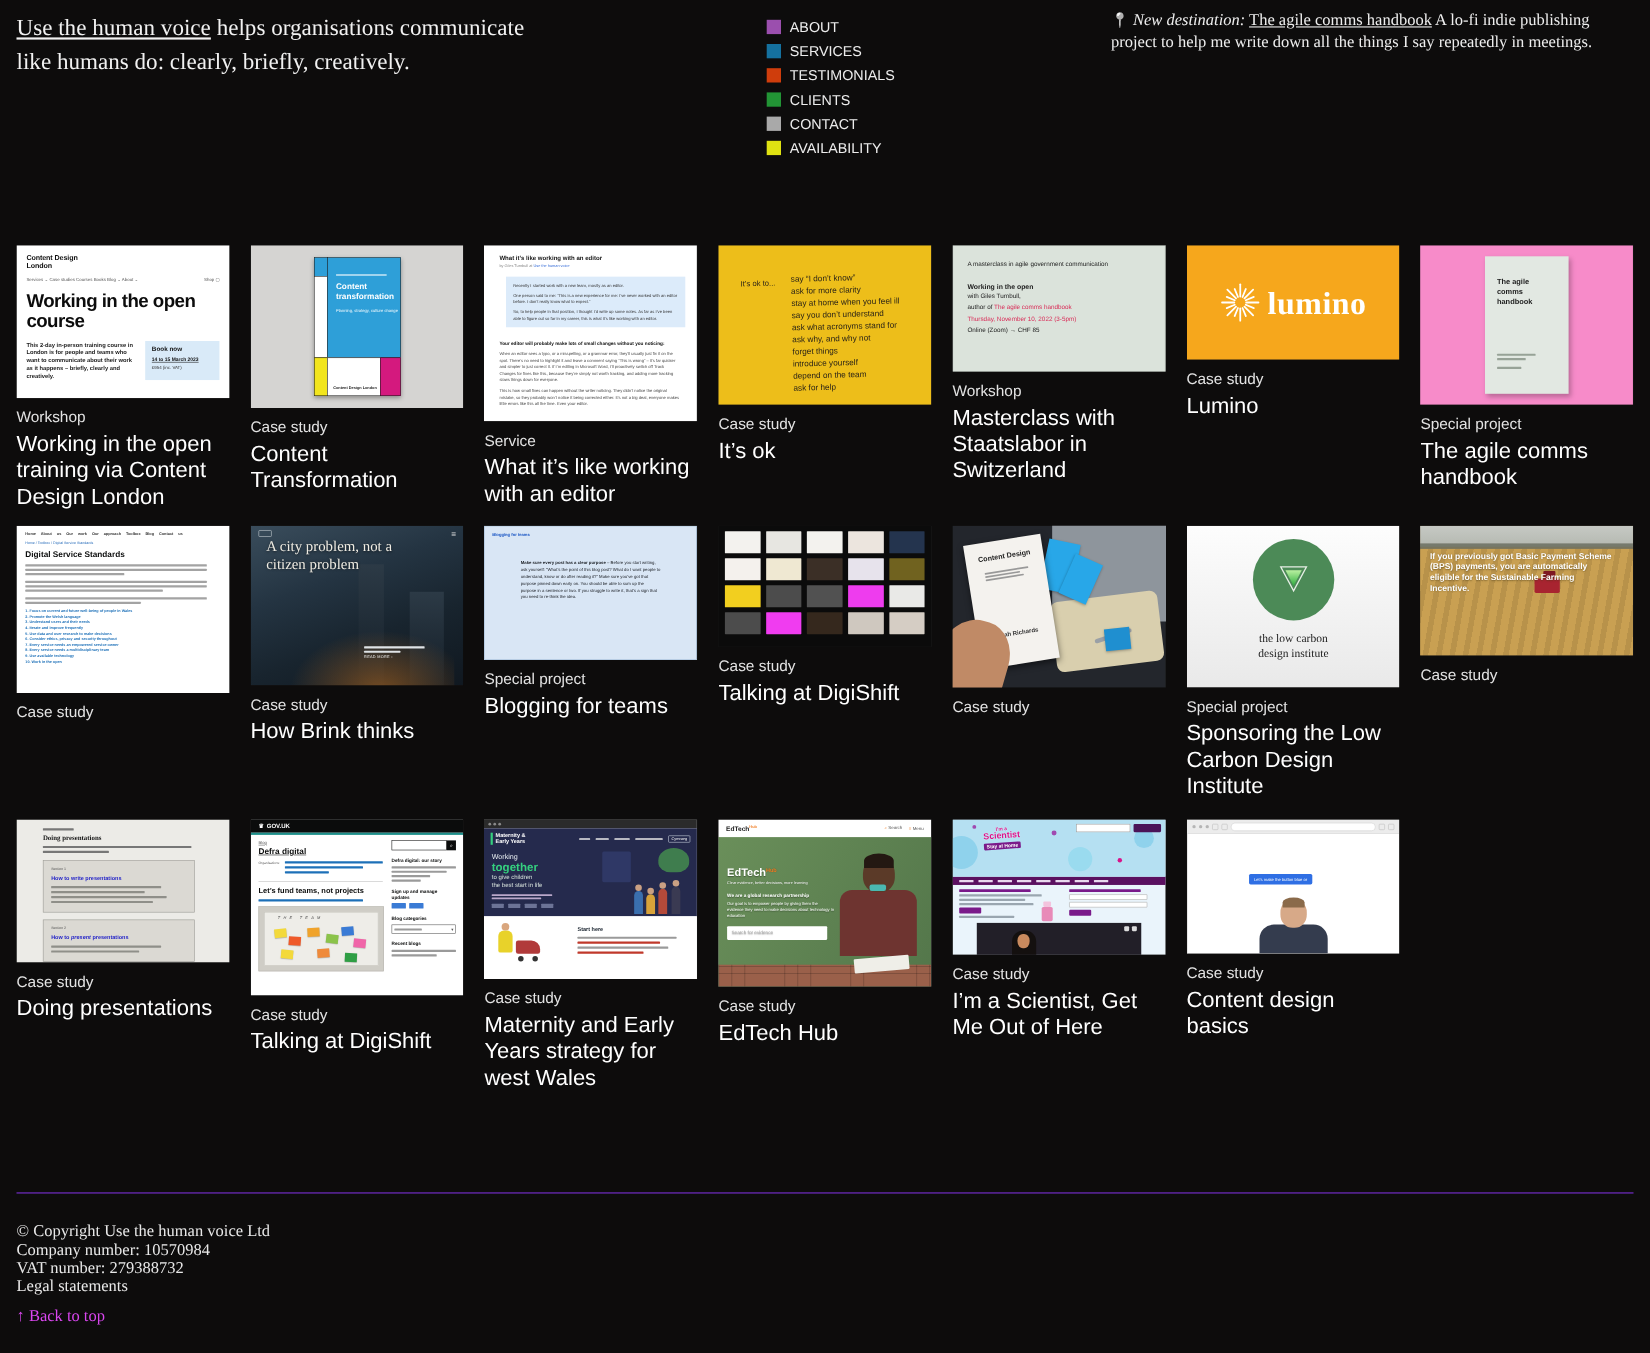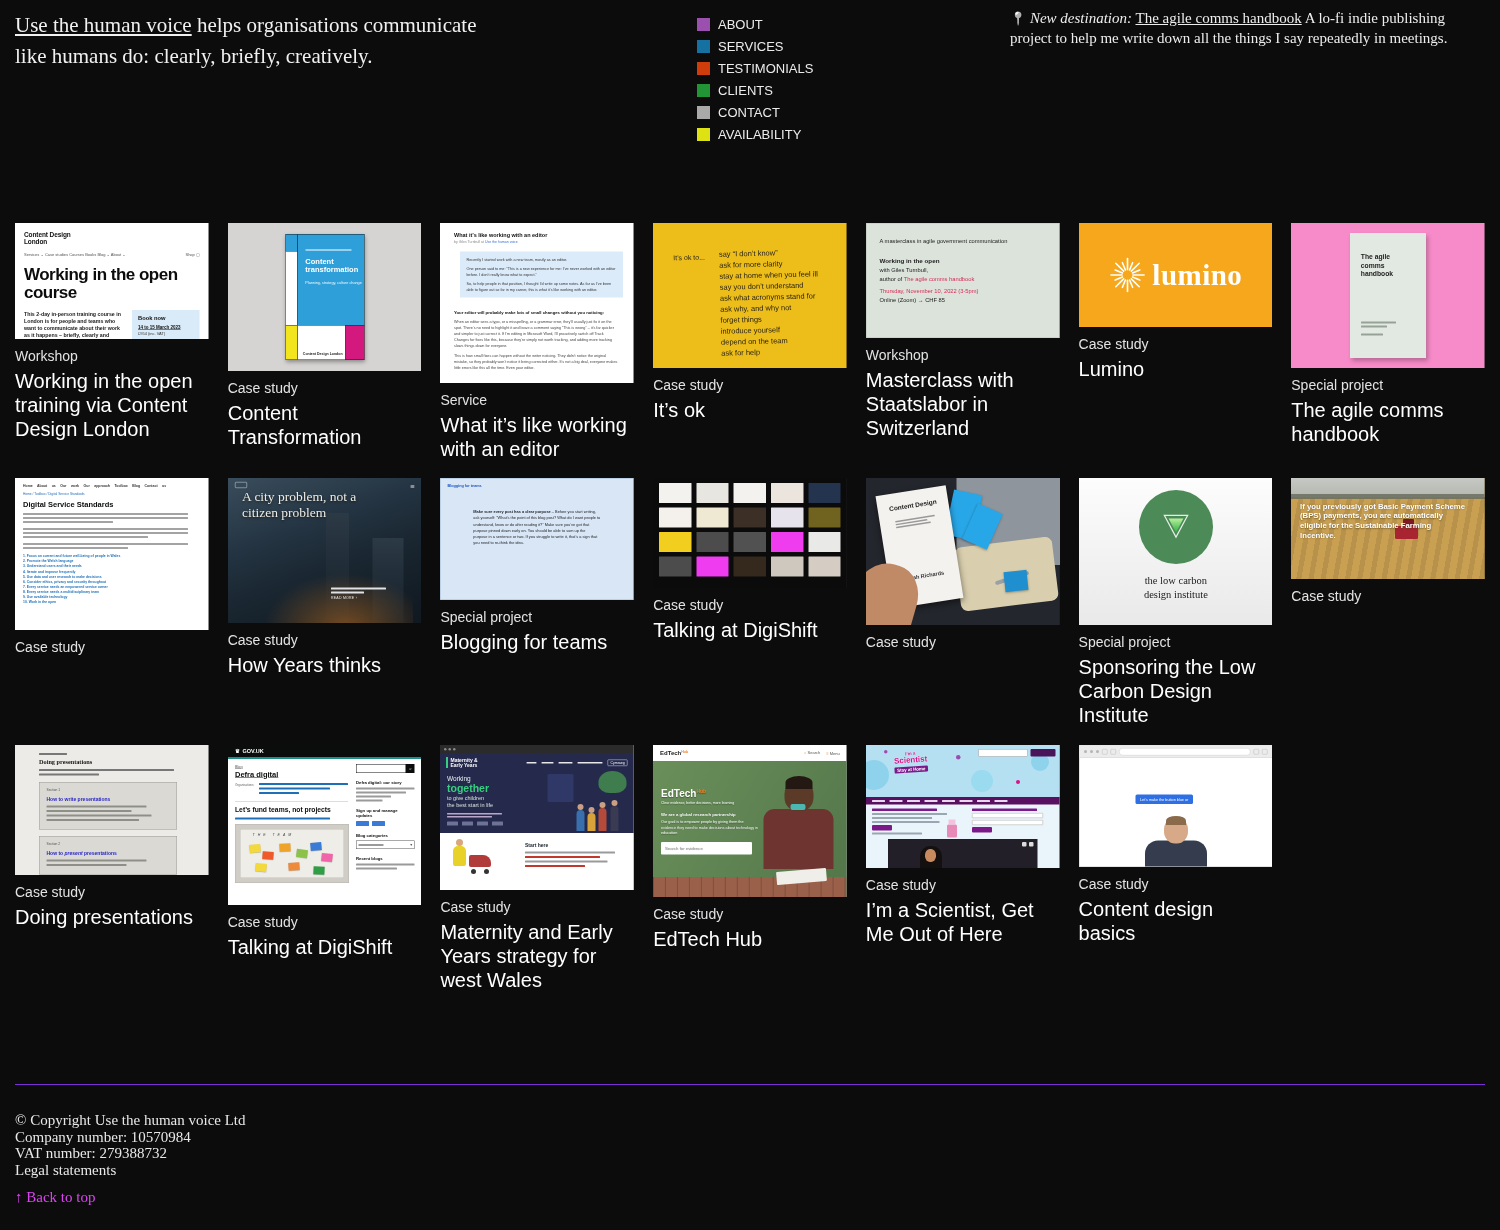--- a/index.html
+++ b/index.html
@@ -301,21 +301,21 @@
 
 <div class="promo">
   <span class="pin">📍</span>
   <span class="lead">New destination:</span>
   <a>The agile comms handbook</a><span> A lo-fi indie publishing project to help me write down all the things I say repeatedly in meetings.</span>
 </div>
 
 <div class="row row1">
 
   <div class="card">
-    <div class="thumb th-cdl" style="height:116px">
+    <div class="thumb th-cdl" style="height:139px">
       <div class="in">
         <div class="cdl-logo">Content Design London</div>
         <div class="cdl-nav">
             <span>Services ⌄   Case studies   Courses   Books   Blog ⌄   About ⌄</span>
             <span>Shop  ▢</span>
           </div>
         <div class="cdl-h">Working in the open course</div>
         <div class="cdl-row">
           <div class="cdl-p">This 2-day in-person training course in London is for people and teams who want to communicate about their work as it happens – briefly, clearly and creatively.</div>
           <div class="cdl-box">
@@ -508,21 +508,21 @@
         <div class="br-menu">≡</div>
         <div class="br-h">A city problem, not a citizen problem</div>
         <div class="br-cap">
           <div class="bar"></div>
             <div class="bar" style="width:60%"></div>
           <div class="br-more">READ MORE  ›</div>
         </div>
       </div>
     </div>
     <div class="cat">Case study</div>
-    <div class="title">How Years thinks</div>
+    <div class="title">How Brink thinks</div>
   </div>
 
   <div class="card">
     <div class="thumb th-bl" style="height:122px">
       <div class="in">
         <div class="bl-link">Blogging for teams</div>
         <div class="bl-p"><b>Make sure every post has a clear purpose</b><span> – Before you start writing, ask yourself: “What’s the point of this blog post? What do I want people to understand, know or do after reading it?” Make sure you’ve got that purpose pinned down early on. You should be able to sum up the purpose in a sentence or two. If you struggle to write it, that’s a sign that you need to re-think the idea.</span></div>
       </div>
     </div>
     <div class="cat">Special project</div>
@@ -601,21 +601,21 @@
           <div>the low carbon</div>
             <div>design institute</div>
         </div>
       </div>
     </div>
     <div class="cat">Special project</div>
     <div class="title">Sponsoring the Low Carbon Design Institute</div>
   </div>
 
   <div class="card">
-    <div class="thumb th-df" style="height:101px">
+    <div class="thumb th-df" style="height:118px">
       <div class="in">
         <div class="df-sky"></div>
         <div class="df-trees"></div>
         <div class="df-field"></div>
         <div class="df-cab"></div>
         <div class="df-tractor"></div>
         <div class="df-txt">If you previously got Basic Payment Scheme (BPS) payments, you are automatically eligible for the Sustainable Farming Incentive.</div>
       </div>
     </div>
     <div class="cat">Case study</div>

